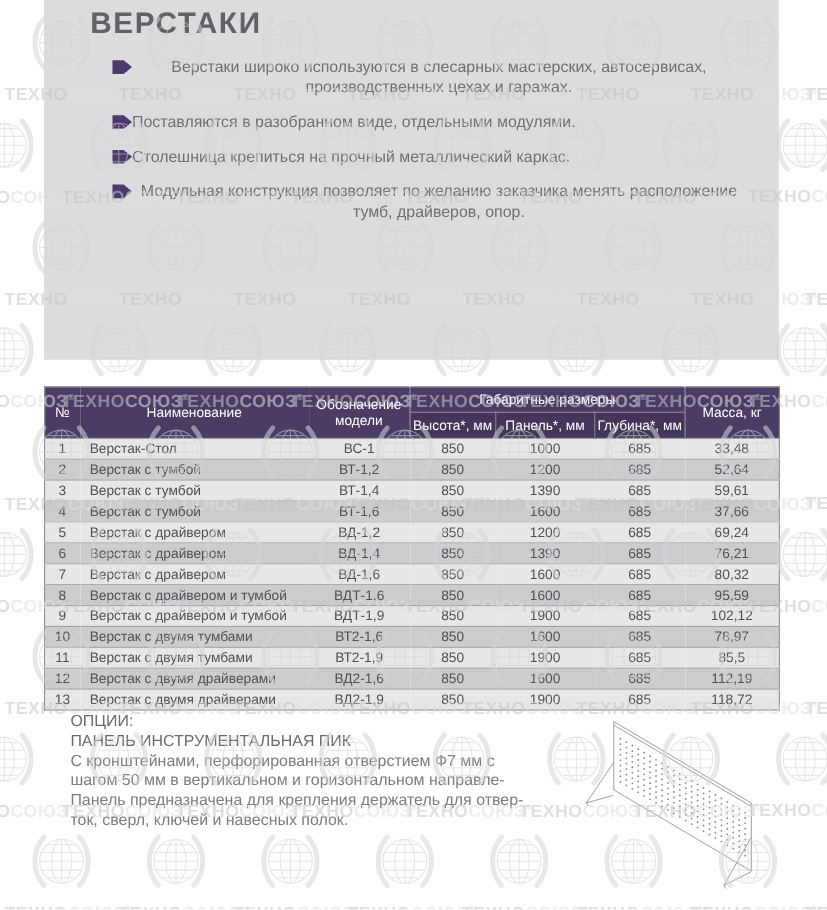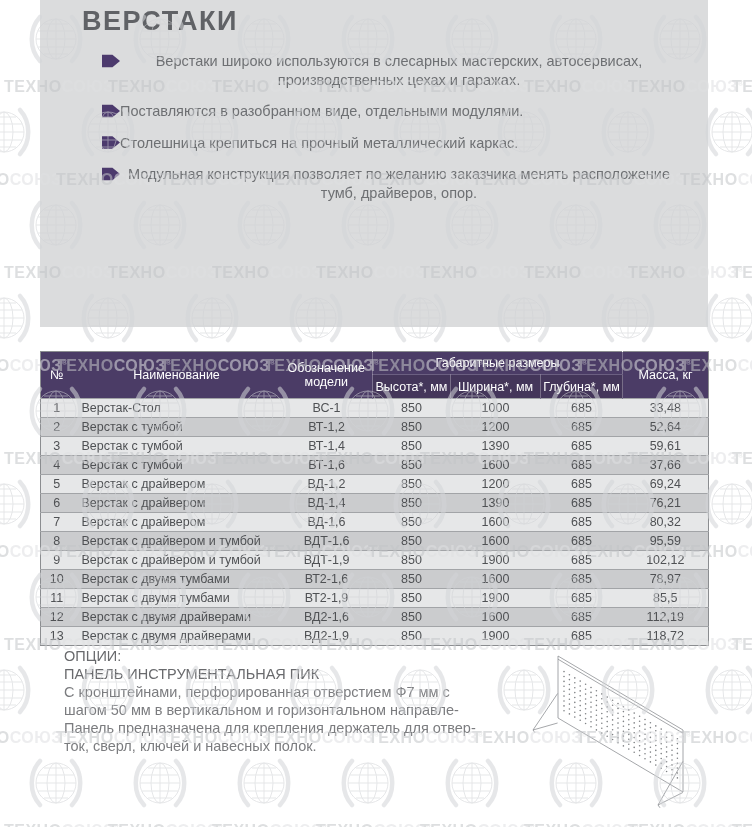--- a/index.html
+++ b/index.html
@@ -118,21 +118,21 @@
   <thead>
     <tr class="hrow1">
       <th rowspan="2">№</th>
       <th rowspan="2">Наименование</th>
       <th rowspan="2">Обозначение модели</th>
       <th colspan="3" class="grp">Габаритные размеры</th>
       <th rowspan="2" class="mass">Масса, кг</th>
     </tr>
     <tr class="hrow2">
       <th class="sub">Высота*, мм</th>
-      <th class="sub">Ширина*, мм</th>
+      <th class="sub">Панель*, мм</th>
       <th class="sub">Глубина*, мм</th>
     </tr>
   </thead>
   <tbody>
       <tr class="odd">
         <td class="cell-no">1</td>
         <td class="cell-name">Верстак-Стол</td>
         <td class="cell-model">ВС-1</td>
         <td class="cell-height">850</td>
         <td class="cell-width">1000</td>

